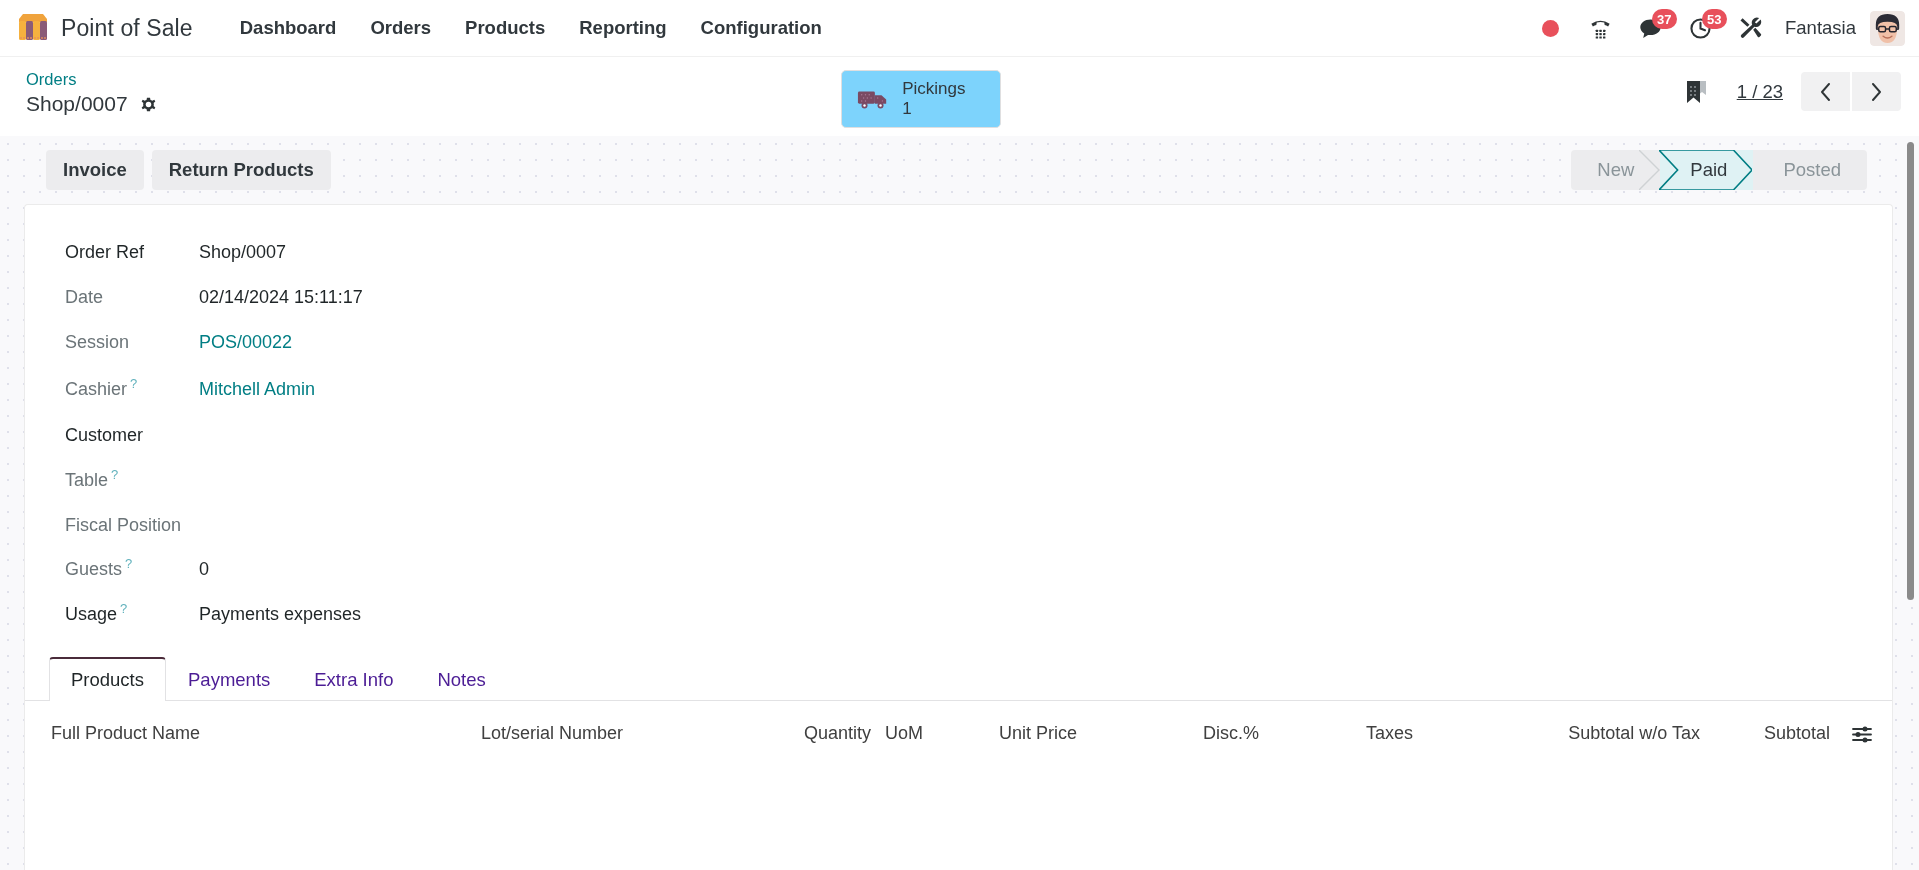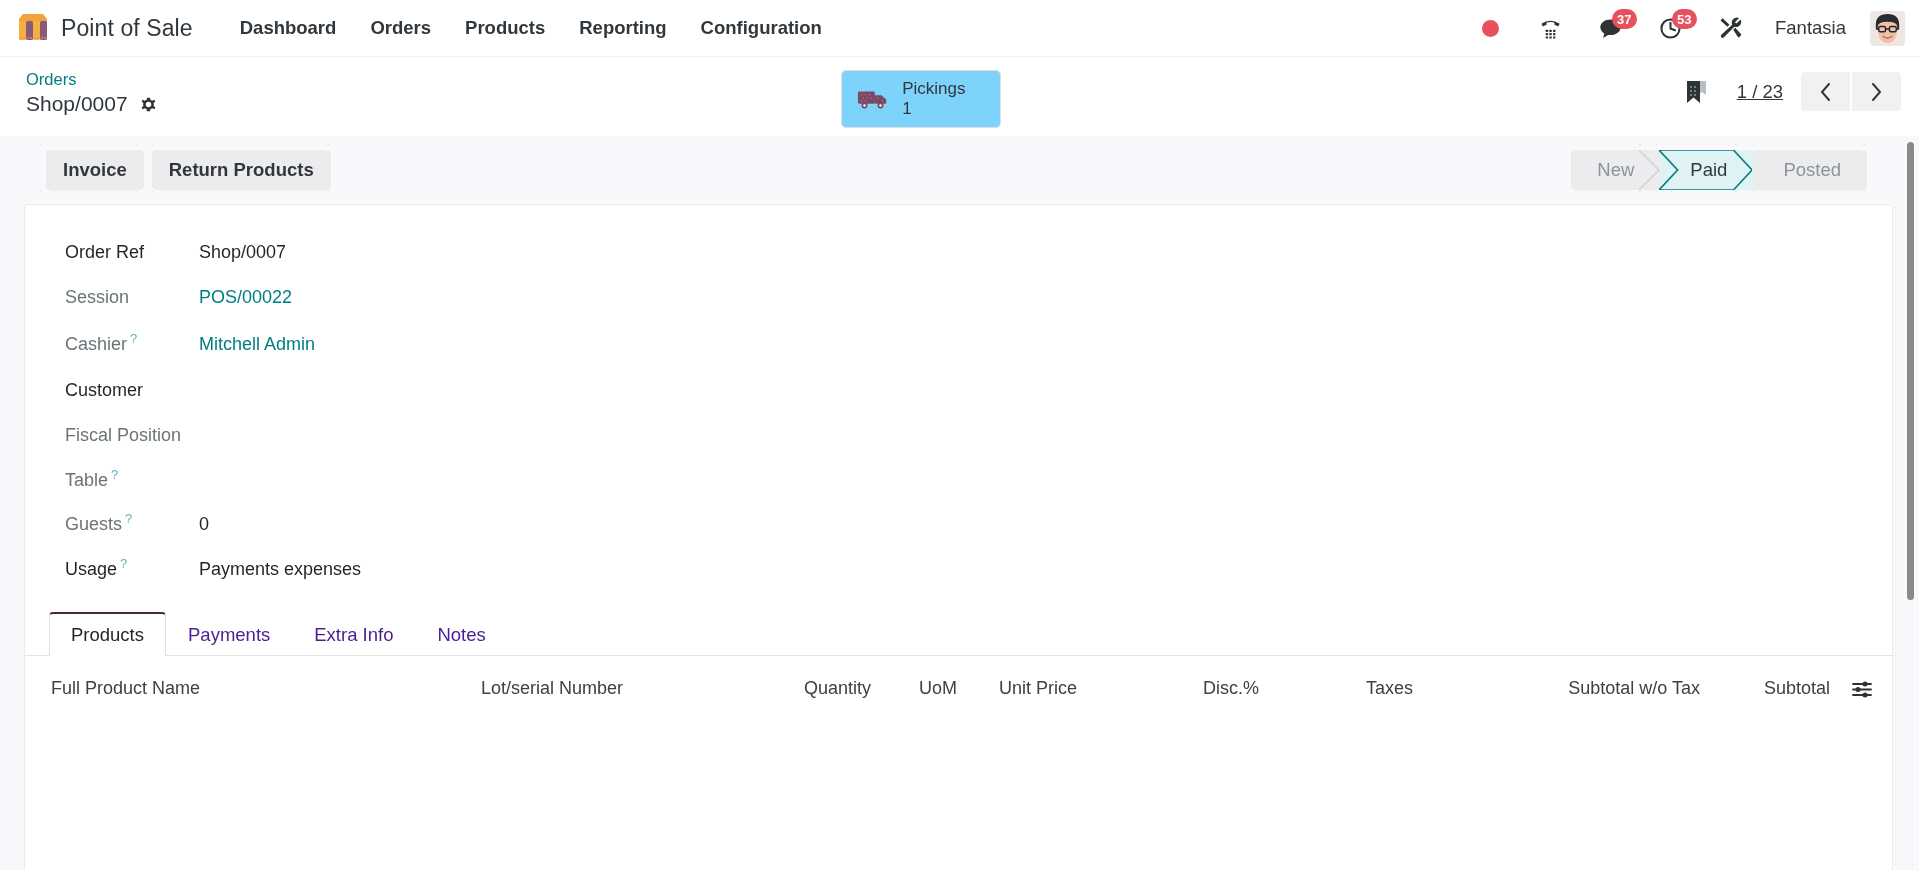--- a/index.html
+++ b/index.html
@@ -43,21 +43,21 @@
     padding: 6px 17px;
     white-space: nowrap;
     cursor: pointer;
     border-radius: 3px;
     font-weight: bold;
   }
   .nav-right {
     margin-left: auto;
     display: flex;
     align-items: center;
-    gap: 14px;
+    gap: 4px;
   }
   .nav-icon-btn {
     position: relative;
     width: 46px;
     height: 42px;
     display: flex;
     align-items: center;
     justify-content: center;
     cursor: pointer;
     border-radius: 4px;
@@ -327,21 +327,21 @@
     align-items: center;
     font-size: 18px;
     color: #404040;
     padding: 22px 20px 10px 26px;
     white-space: nowrap;
   }
   .th { flex: 0 0 auto; }
   .th-product   { width: 430px; }
   .th-lot       { width: 300px; }
   .th-qty       { width: 90px;  text-align: right; }
-  .th-uom       { width: 120px; padding-left: 14px; text-align: center; }
+  .th-uom       { width: 120px; padding-left: 14px; }
   .th-price     { width: 190px; padding-left: 8px; }
   .th-disc      { width: 78px;  text-align: right; }
   .th-taxes     { flex: 1 1 auto; padding-left: 10px; text-align: center; }
   .th-sub-wo    { width: 190px; text-align: right; }
   .th-sub       { width: 130px; text-align: right; }
   .th-opt       { width: 42px; display: flex; justify-content: flex-end; align-items: center; }
   .sliders-icon { width: 20px; height: 18px; cursor: pointer; display:block; }
 
   
   .scrollbar-track {
@@ -558,43 +558,47 @@
 
   <div class="sheet">
 
     <div class="form-grid">
 
       <div class="field-row">
         <span class="field-label req">Order Ref</span>
         <span class="field-value">Shop/0007</span>
       </div>
 
+      <div class="field-row">
+        <span class="field-label">Date</span>
+        <span class="field-value">02/14/2024 15:11:17</span>
+      </div>
 
       <div class="field-row">
         <span class="field-label">Session</span>
         <span class="field-value link">POS/00022</span>
       </div>
 
       <div class="field-row">
         <span class="field-label"><span>Cashier</span><span class="help-q">?</span></span>
         <span class="field-value link">Mitchell Admin</span>
       </div>
 
       <div class="field-row">
         <span class="field-label req">Customer</span>
         <span class="field-value empty"></span>
       </div>
 
       <div class="field-row">
+        <span class="field-label"><span>Table</span><span class="help-q">?</span></span>
+        <span class="field-value empty"></span>
+      </div>
+
+      <div class="field-row">
         <span class="field-label">Fiscal Position</span>
-        <span class="field-value empty"></span>
-      </div>
-
-      <div class="field-row">
-        <span class="field-label"><span>Table</span><span class="help-q">?</span></span>
         <span class="field-value empty"></span>
       </div>
 
       <div class="field-row">
         <span class="field-label"><span>Guests</span><span class="help-q">?</span></span>
         <span class="field-value">0</span>
       </div>
 
       <div class="field-row">
         <span class="field-label req"><span>Usage</span><span class="help-q">?</span></span>

